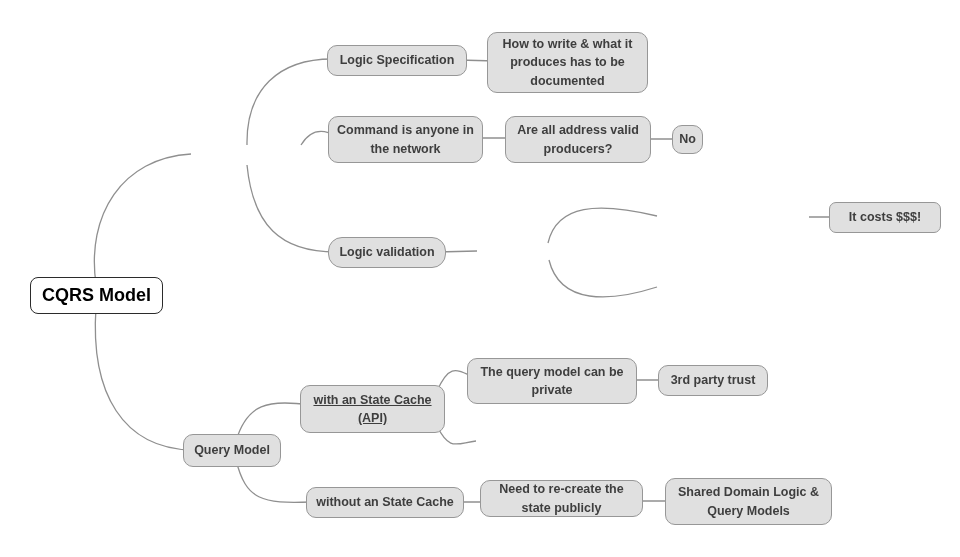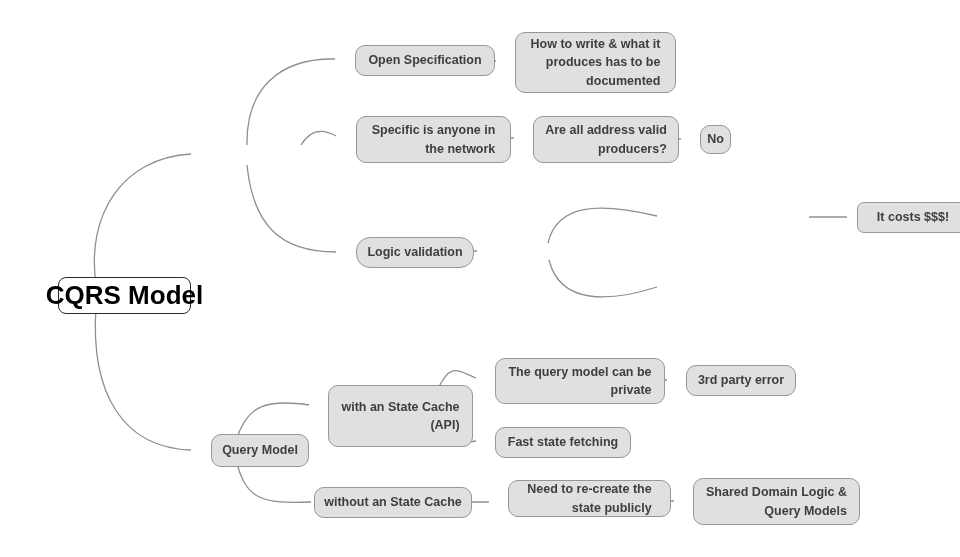--- a/index.html
+++ b/index.html
@@ -22,37 +22,36 @@
     stroke: var(--edge-stroke, #8f8f8f);
     stroke-width: 1.3;
   }
   .node {
     position: absolute;
     box-sizing: border-box;
     z-index: 2;
     display: flex;
     align-items: center;
     justify-content: center;
-    text-align: right;
+    text-align: center;
     white-space: pre;
     background: var(--node-fill, #e0e0e0);
     border: 1.3px solid var(--node-border, #979797);
     border-radius: 10px;
     color: var(--node-text, #3e3e3e);
     font-size: 12.5px;
     font-weight: bold;
     line-height: 1.45;
     padding: 2px 4px;
-    margin-left: 28px;
   }
   .node.root {
     background: var(--root-fill, #ffffff);
     border: 1.5px solid var(--root-border, #2b2b2b);
     color: var(--root-text, #000000);
-    font-size: 26px;
+    font-size: 18px;
     border-radius: 8px;
   }
 </style>
 </head>
 <body>
 
 <div class="canvas">
 
   <svg class="edges" viewBox="0 0 960 557">
     <path d="M 96,284 C 86,215 122,158 191,154"></path>
@@ -72,54 +71,53 @@
     <path d="M 437,391 C 450,362 457,370 476,378"></path>
     <path d="M 437,426 C 450,452 457,443 476,441"></path>
     <path d="M 628,380 L 667,380"></path>
     <path d="M 451,502 L 489,502"></path>
     <path d="M 634,501 L 674,501"></path>
   </svg>
 
   <div class="node root" style="left:30px; top:277px; width:133px; height:37px;">CQRS Model</div>
 
 
-  <div class="node" style="left:327px; top:45px; width:140px; height:31px;">Open Specification</div>
+  <div class="node" style="left:327px; top:45px; width:140px; height:31px;">Logic Specification</div>
 
   <div class="node" style="left:487px; top:32px; width:161px; height:61px;">How to write &amp; what it
 produces has to be
 documented</div>
 
-  <div class="node" style="left:328px; top:116px; width:155px; height:47px;">Specific is anyone in
+  <div class="node" style="left:328px; top:116px; width:155px; height:47px;">Command is anyone in
 the network</div>
 
   <div class="node" style="left:505px; top:116px; width:146px; height:47px;">Are all address valid
 producers?</div>
 
   <div class="node" style="left:672px; top:125px; width:31px; height:29px;">No</div>
 
   <div class="node" style="left:328px; top:237px; width:118px; height:31px;border-radius:14px;">Logic validation</div>
 
 
 
   <div class="node" style="left:829px; top:202px; width:112px; height:31px;border-radius:7px;">It costs $$$!</div>
 
 
   <div class="node" style="left:183px; top:434px; width:98px; height:33px;">Query Model</div>
 
-  <div class="node" style="left:300px; top:385px; width:145px; height:62px;">with an State Cache
+  <div class="node" style="left:300px; top:385px; width:145px; height:48px;text-decoration:underline;">with an State Cache
 (API)</div>
 
   <div class="node" style="left:467px; top:358px; width:170px; height:46px;">The query model can be
 private</div>
 
-  <div class="node" style="left:658px; top:365px; width:110px; height:31px;">3rd party error</div>
+  <div class="node" style="left:658px; top:365px; width:110px; height:31px;">3rd party trust</div>
 
-  <div class="node" style="left:467px; top:427px; width:136px; height:31px;">Fast state fetching</div>
 
-  <div class="node" style="left:286px; top:487px; width:158px; height:31px;">without an State Cache</div>
+  <div class="node" style="left:306px; top:487px; width:158px; height:31px;">without an State Cache</div>
 
   <div class="node" style="left:480px; top:480px; width:163px; height:37px;">Need to re-create the
 state publicly</div>
 
   <div class="node" style="left:665px; top:478px; width:167px; height:47px;">Shared Domain Logic &amp;
 Query Models</div>
 
 </div>
 
 </body></html>

